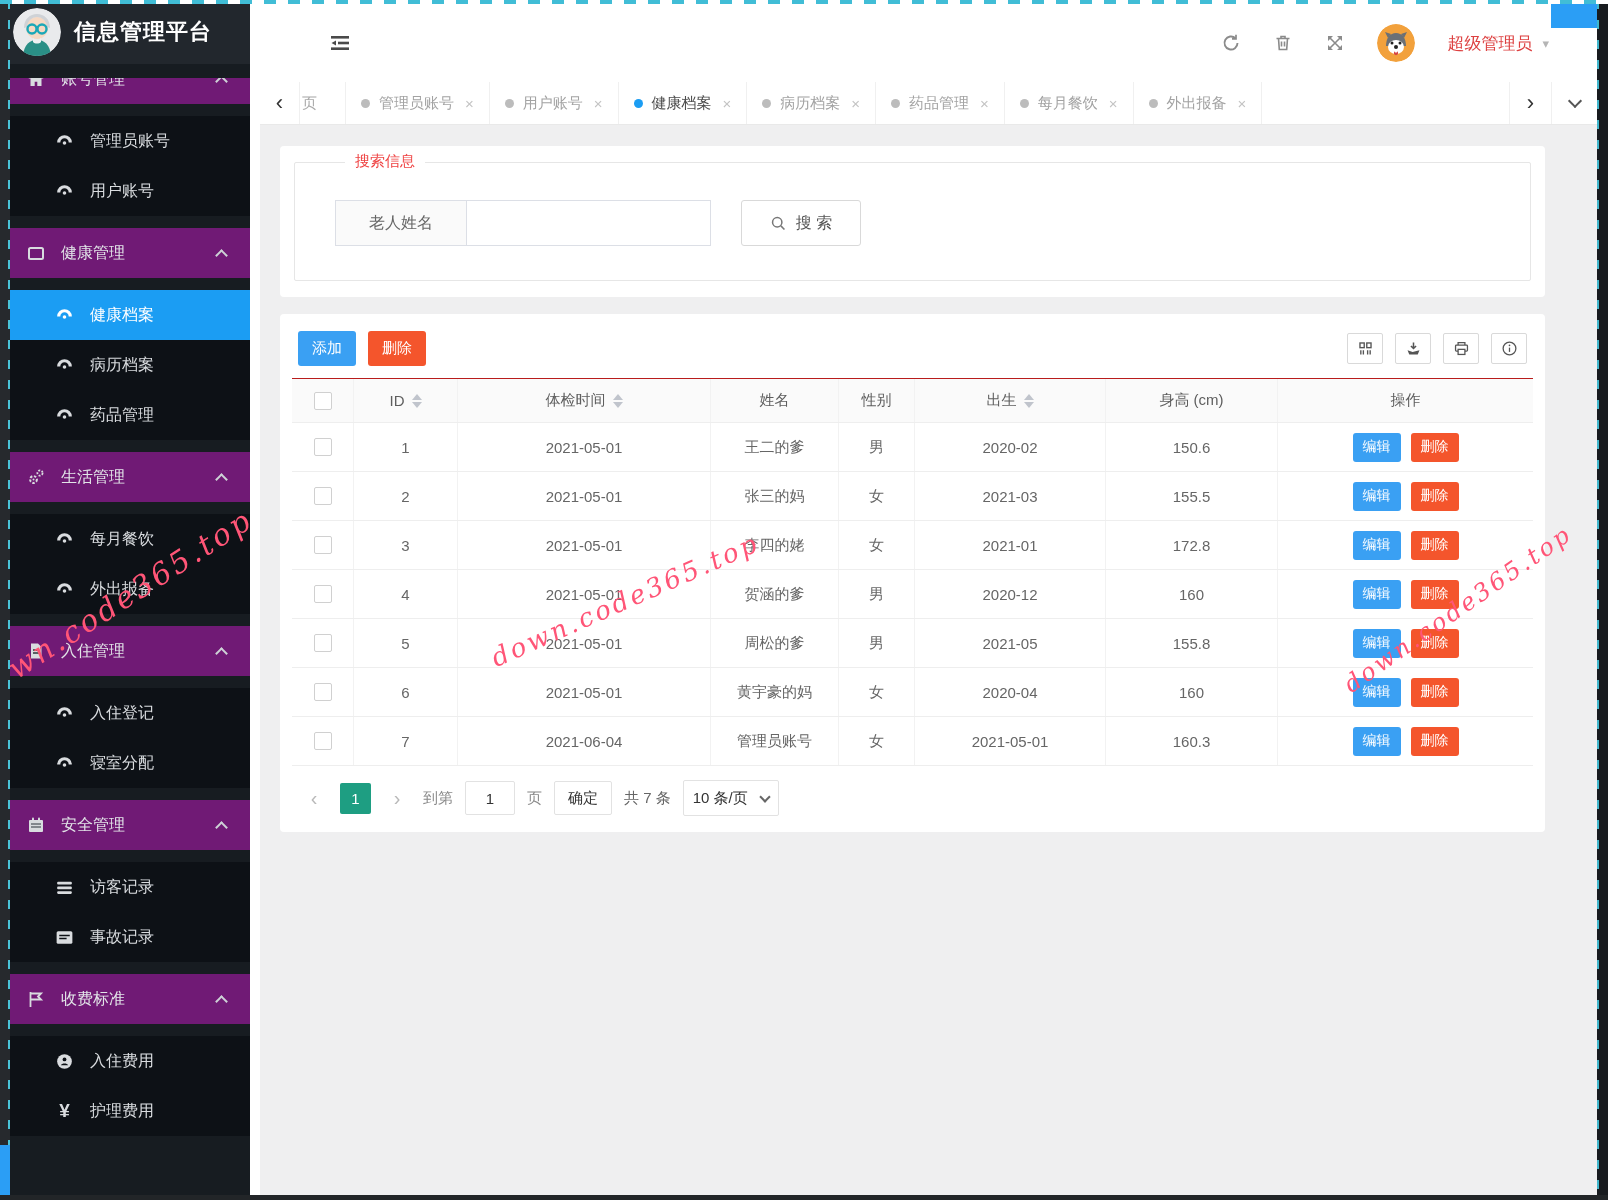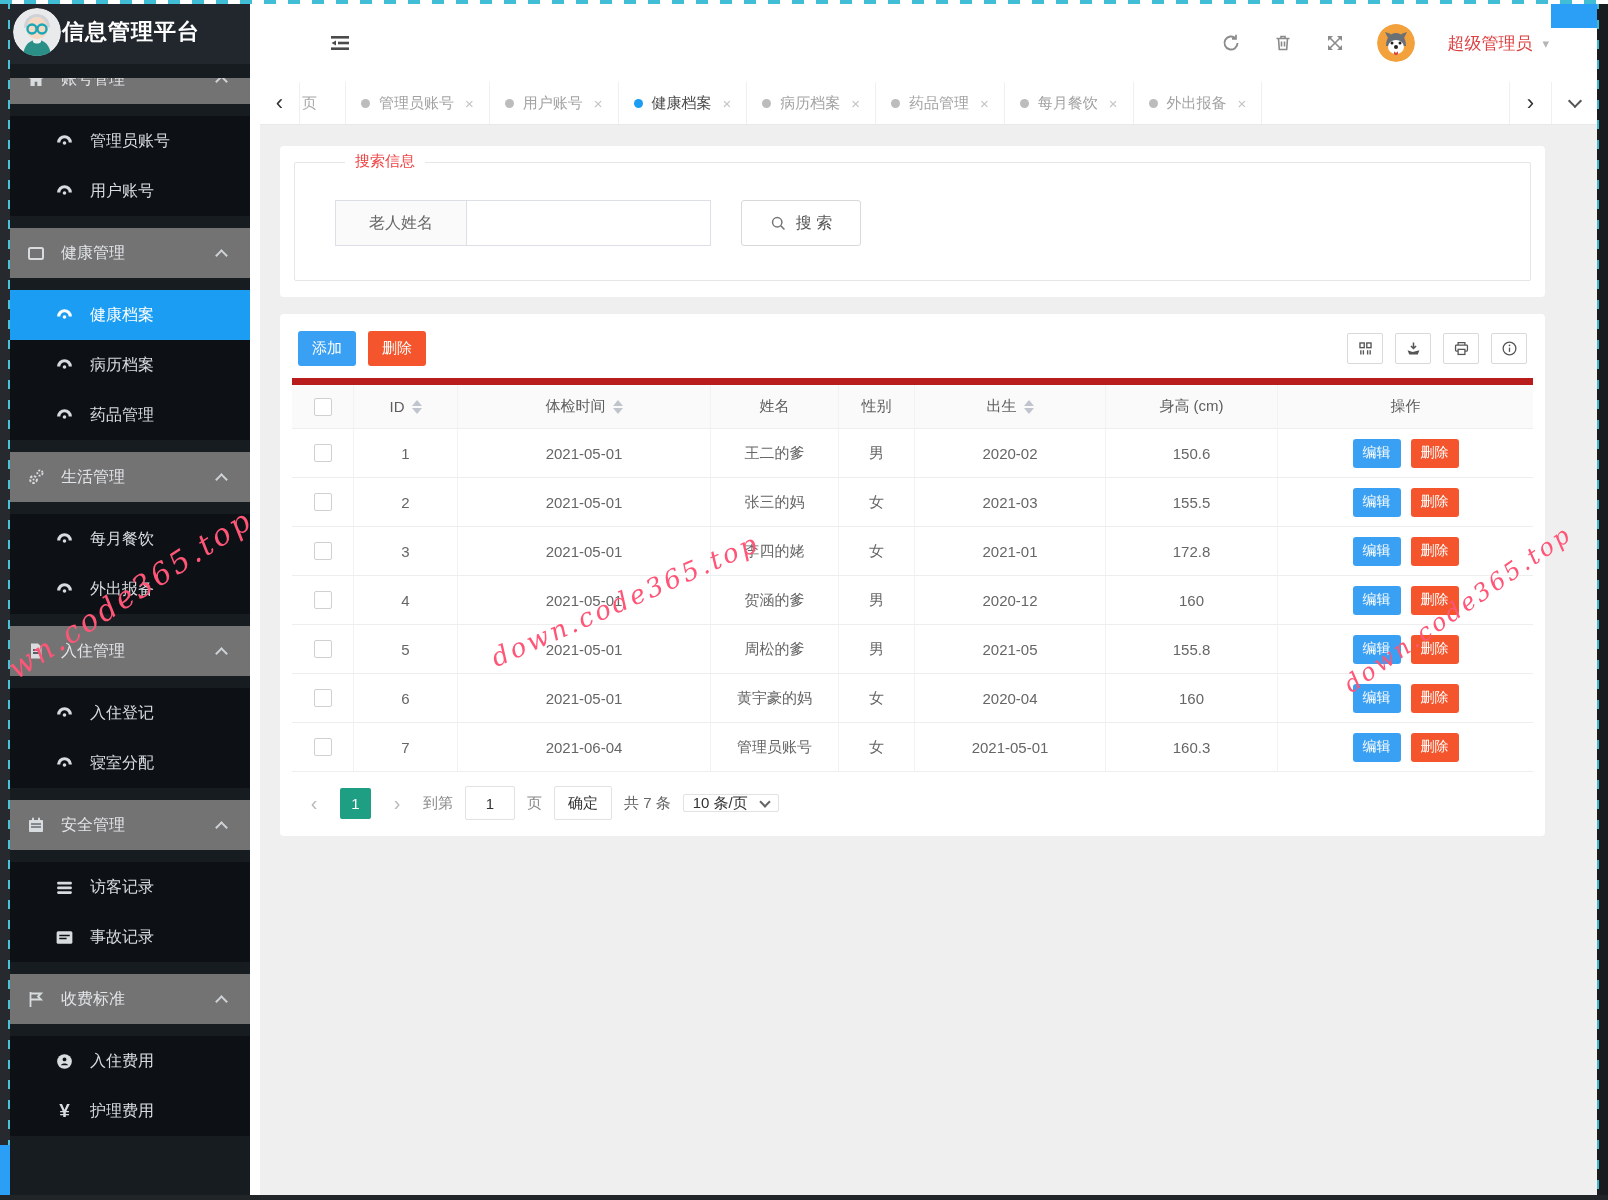--- a/index.html
+++ b/index.html
@@ -13,25 +13,25 @@
   .frame-right{position:absolute;right:0;top:0;bottom:0;width:11px;background:#181b1f;z-index:69}
   .frame-right:before{content:"";position:absolute;left:0;top:0;bottom:0;width:2px;background:repeating-linear-gradient(180deg,#3fb6cc 0 9px,#181b1f 9px 20px)}
   .frame-bottom{position:absolute;left:0;right:0;bottom:0;height:5px;background:#222528;z-index:69}
   .artifact-blue-tr{position:absolute;right:11px;top:0;width:46px;height:28px;background:#2b9ef5;z-index:68}
   .artifact-blue-bl{position:absolute;left:0;bottom:5px;width:10px;height:50px;background:#2b9ef5;z-index:71}
 
   .app{position:absolute;left:10px;top:4px;right:11px;bottom:5px;background:#fff;overflow:hidden}
 
   
   .sidebar{position:absolute;left:0;top:0;bottom:0;width:250px;background:#171c21;z-index:5}
-  .logo{height:64px;background:#22272d;display:flex;align-items:center;padding-left:13px;gap:1px}
+  .logo{height:64px;background:#22272d;display:flex;align-items:center;padding-left:13px;gap:13px}
   .logo-title{color:#fff;font-size:22px;font-weight:bold;letter-spacing:1px}
   .logo-avatar{width:48px;height:48px;border-radius:50%;overflow:hidden;flex:none}
   .nav{position:absolute;top:78px;left:0;right:0;bottom:0;overflow:hidden}
-  .nav-group-header{height:50px;background:#737373;display:flex;align-items:center;padding:0 24px 0 26px;gap:15px;color:#e2e5e8;font-size:16px;margin:12px 0;cursor:pointer}
+  .nav-group-header{height:50px;background:#701a75;display:flex;align-items:center;padding:0 24px 0 26px;gap:15px;color:#e2e5e8;font-size:16px;margin:12px 0;cursor:pointer}
   .nav-group-header:first-child{margin-top:-24px}
   .nav-group-header .gicon{width:20px;height:20px;color:#d8dcdf;flex:none;display:flex;align-items:center;justify-content:center}
   .chev-up{width:9px;height:9px;border-left:2px solid #cdd2d6;border-top:2px solid #cdd2d6;transform:rotate(45deg);margin-left:auto;margin-top:4px}
   .submenu{background:#0d1116}
   .nav-item{height:50px;display:flex;align-items:center;padding-left:54px;gap:15px;color:#d9dcdf;font-size:16px;cursor:pointer}
   .nav-item .iicon{width:21px;height:21px;color:#d9dcdf;flex:none;display:flex;align-items:center;justify-content:center;font-size:19px;font-weight:bold}
   .nav-item.active{background:#1b9df3;color:#fff}
   .nav-item.active .iicon{color:#fff}
 
   
@@ -71,21 +71,21 @@
 
   .table-card{margin:17px 52px 0 20px;padding:12px 12px 14px;min-height:500px}
   .table-toolbar{display:flex;align-items:center;margin:5px 6px 12px}
   .btn{height:35px;padding:0 14px;border:none;border-radius:3px;color:#fff;font-size:15px;cursor:pointer;font-family:inherit}
   .btn.blue{background:#3aa0f3}
   .btn.orange{background:#f4552c;margin-left:12px}
   .tool-icons{margin-left:auto;display:flex;gap:12px}
   .tool-btn{width:36px;height:31px;border:1px solid #d9d9d9;border-radius:2px;background:#fff;display:flex;align-items:center;justify-content:center;color:#555;cursor:pointer}
   .tool-btn svg{width:17px;height:17px}
 
-  .dtable{width:100%;border-top:7px solid #b91c1c}
+  .dtable{width:100%;border-top:1px solid #b91c1c}
   .tr{display:flex;border-bottom:1px solid #eeeeee;align-items:stretch}
   .tr.head{background:#fafafa;height:44px}
   .tr.body-row{height:49px;background:#fff}
   .td{display:flex;align-items:center;justify-content:center;font-size:15px;color:#666;border-right:1px solid #f2f2f2;padding:0 4px}
   .td:last-child{border-right:none}
   .tr.head .td{color:#5e5e5e;font-size:15px}
   .col-cb{width:62px;flex:none}
   .col-id{width:104px;flex:none}
   .col-time{width:253px;flex:none}
   .col-name{width:128px;flex:none}
@@ -101,21 +101,21 @@
   .btn-mini.blue{background:#3aa0f3}
   .btn-mini.orange{background:#f4552c;margin-left:10px}
 
   .pagination{display:flex;align-items:center;gap:12px;margin:14px 0 2px 8px;font-size:15px;color:#666}
   .pg-arrow{width:28px;height:30px;display:flex;align-items:center;justify-content:center;color:#b8b8b8;font-size:20px;cursor:pointer}
   .pg-num{width:31px;height:31px;background:#1e9e82;border-radius:2px;color:#fff;display:flex;align-items:center;justify-content:center;font-size:15px;cursor:pointer}
   .pg-text{color:#8a8a8a}
   .pg-input{width:50px;height:34px;border:1px solid #e2e2e2;border-radius:2px;text-align:center;font-size:15px;color:#333;outline:none}
   .pg-confirm{height:34px;padding:0 13px;background:#fff;border:1px solid #e2e2e2;border-radius:2px;font-size:15px;color:#333;cursor:pointer;font-family:Liberation Serif, serif}
   .pg-total{color:#666}
-  .pg-select{height:18px;min-width:96px;border:1px solid #e2e2e2;border-radius:2px;display:flex;align-items:center;justify-content:space-between;padding:0 9px;color:#333;cursor:pointer;gap:8px}
+  .pg-select{height:36px;min-width:96px;border:1px solid #e2e2e2;border-radius:2px;display:flex;align-items:center;justify-content:space-between;padding:0 9px;color:#333;cursor:pointer;gap:8px}
   .pg-select .chev-down{width:8px;height:8px;border-color:#666;margin-top:-2px}
 
   
   .watermark{position:absolute;color:#ff5577;font-family:"DejaVu Serif","Liberation Serif",serif;font-style:italic;letter-spacing:3px;z-index:50;pointer-events:none;white-space:nowrap}
   .wm1{left:-52px;top:588px;font-size:30px;transform:rotate(-33deg)}
   .wm2{left:480px;top:585px;font-size:26px;transform:rotate(-24deg)}
   .wm3{left:1322px;top:595px;font-size:24px;transform:rotate(-35deg)}
 
   svg{display:block}
 </style>

